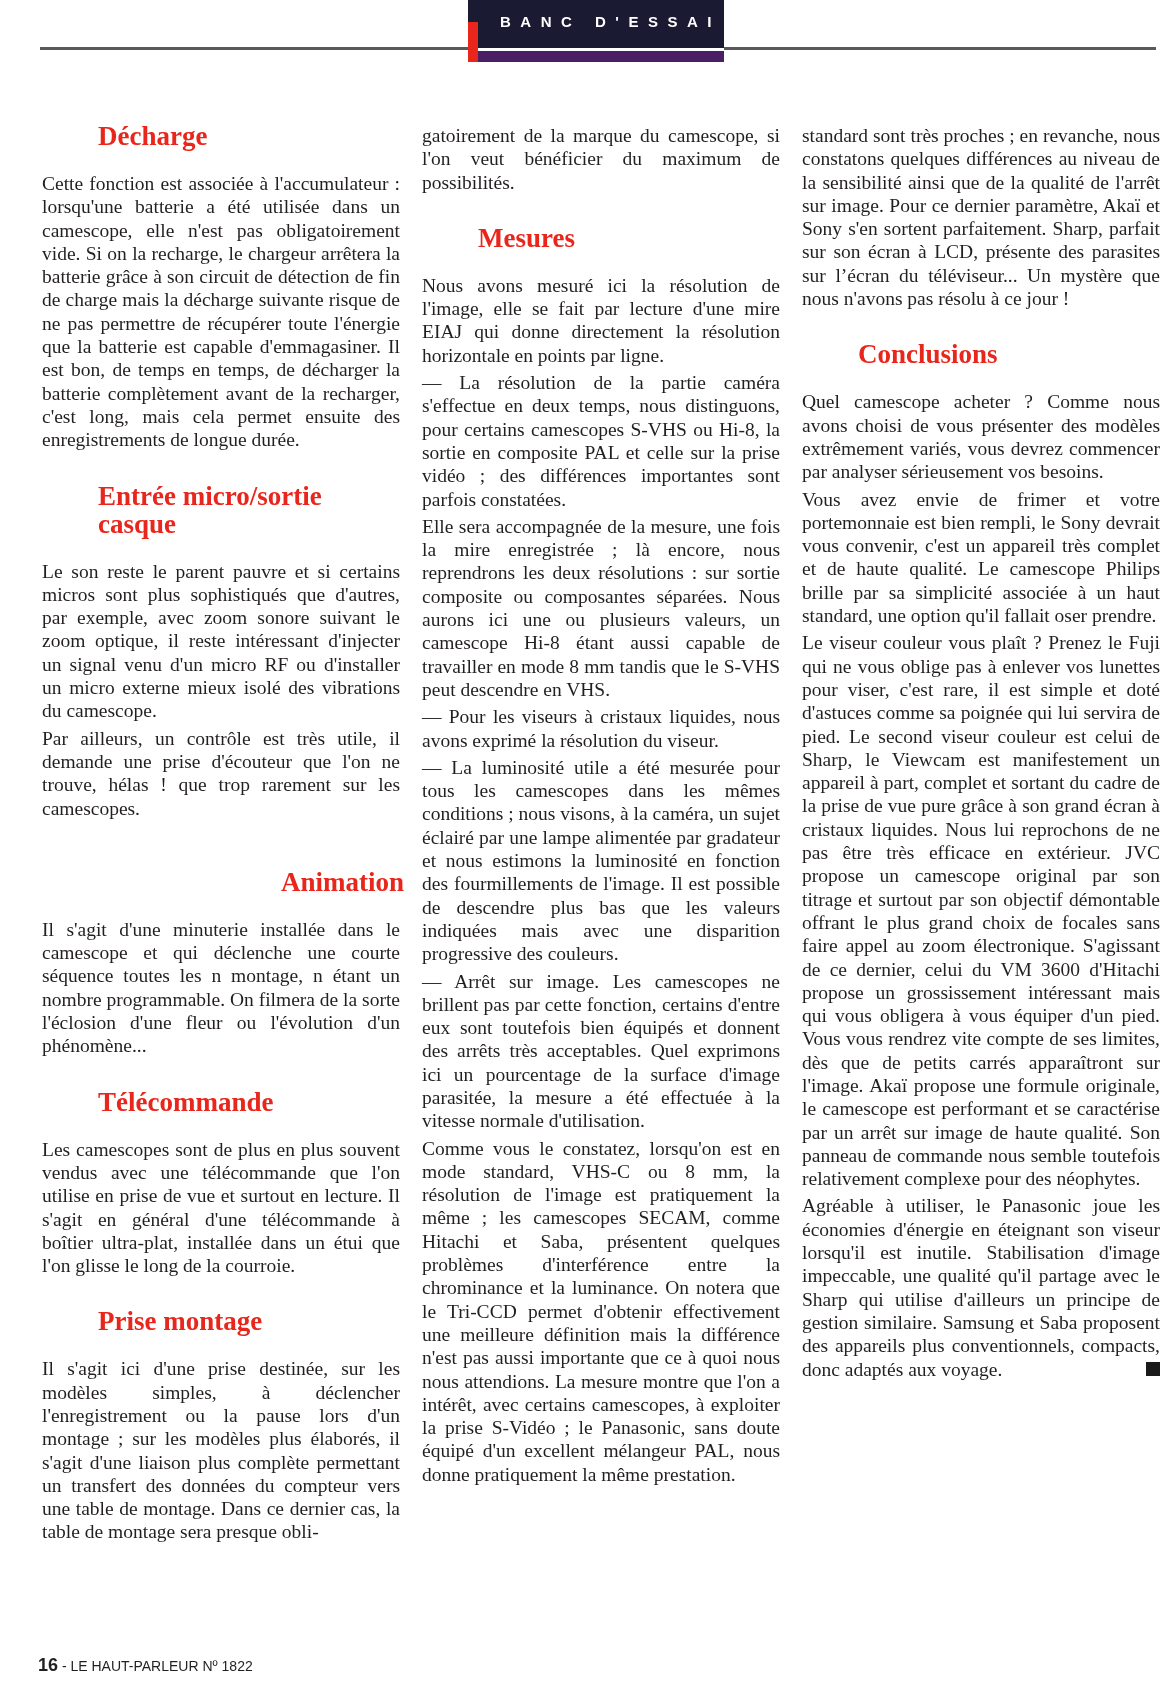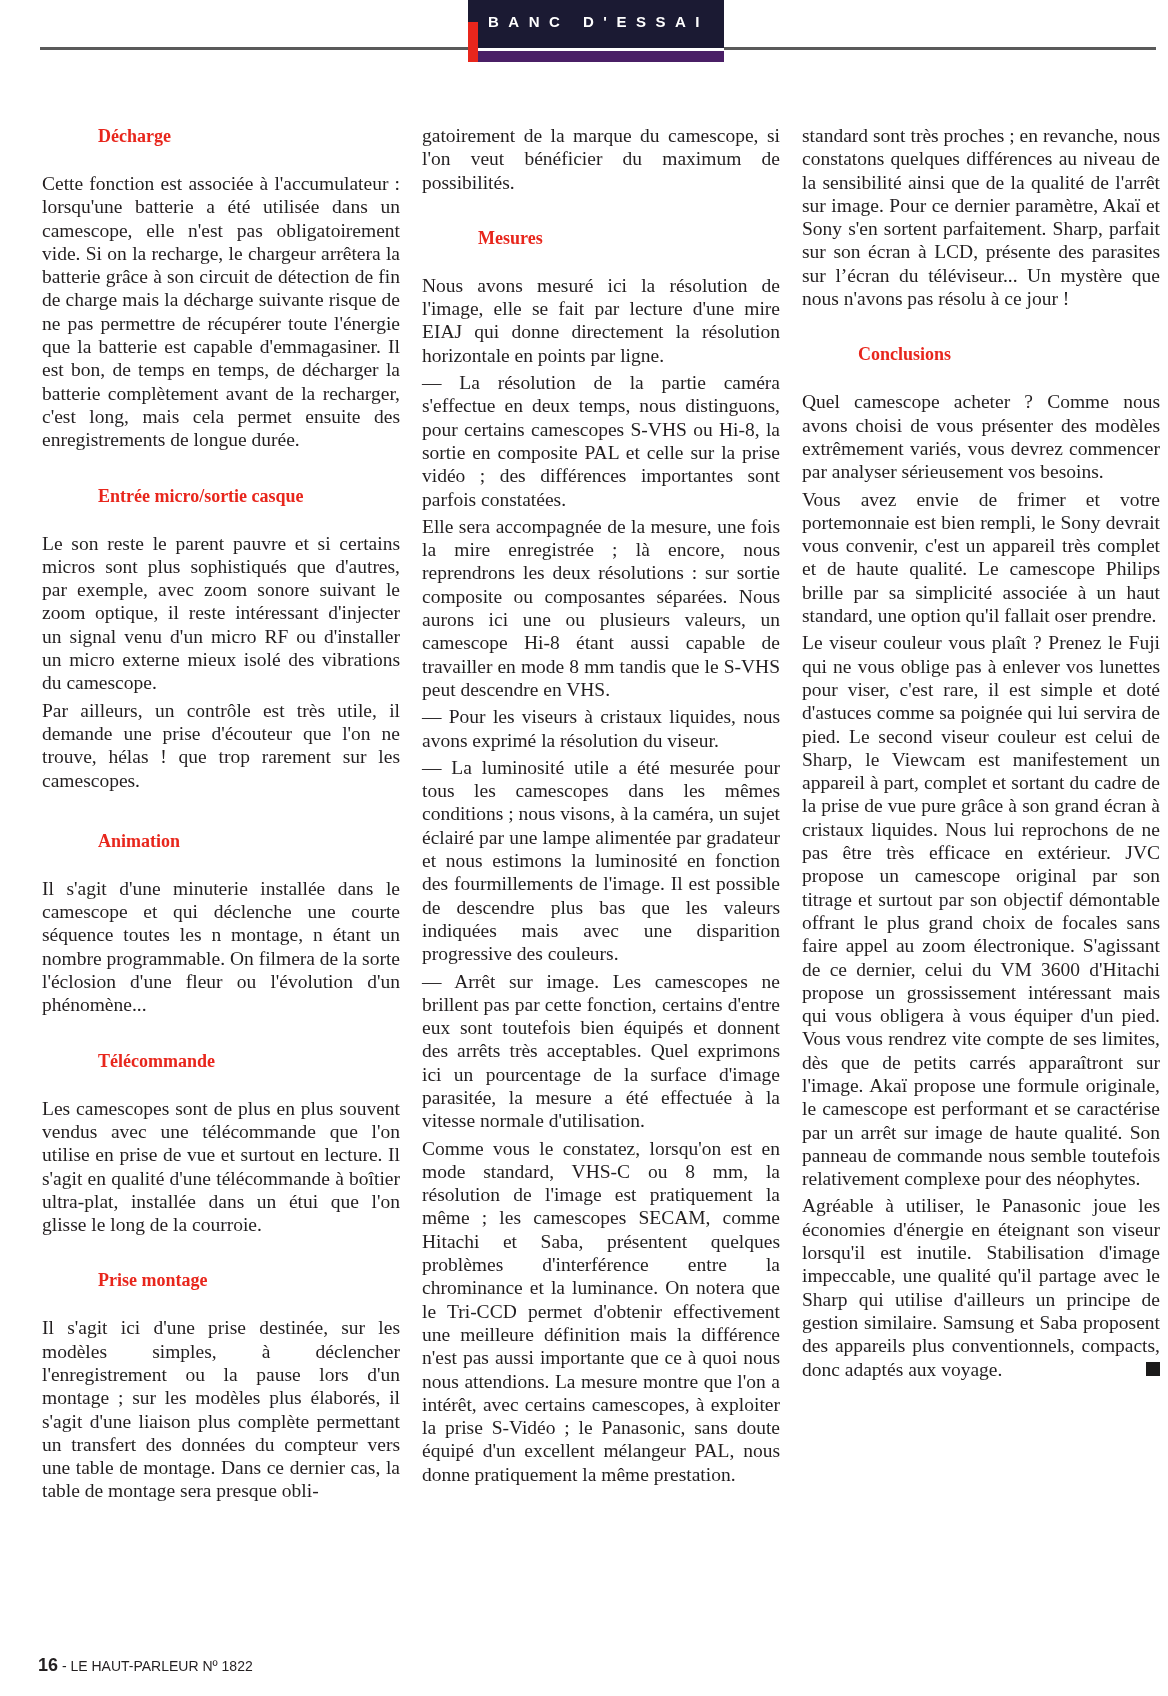--- a/index.html
+++ b/index.html
@@ -22,36 +22,36 @@
   }
   .banner .purple {
     position: absolute; left: 8px; top: 51px; width: 248px; height: 11px;
     background: #4a1f66;
   }
   .banner .redbar {
     position: absolute; left: 0; top: 22px; width: 10px; height: 40px;
     background: #e8261c;
   }
   .banner .label {
-    position: absolute; left: 20px; top: 13px;
+    position: absolute; left: 32px; top: 13px;
     font-family: "Liberation Sans", "DejaVu Sans", sans-serif;
     font-weight: bold; font-size: 15px; letter-spacing: 9.5px; color: #ffffff;
   }
   .col {
     position: absolute; top: 122px; width: 366px;
     font-size: 19.5px; line-height: 23.3px; text-align: justify;
     hyphens: manual;
   }
   .col1 { left: 38px; }
   .col2 { left: 418px; top: 120px; }
   .col3 { left: 798px; top: 120px; }
   .col p { margin: 4px; }
   .col h2 {
     font-family: "Liberation Serif", "DejaVu Serif", serif;
-    color: #e8261c; font-weight: bold; font-size: 18px; line-height: 28px;
+    color: #e8261c; font-weight: bold; font-size: 27px; line-height: 28px;
     margin: 0 0 22px 0; padding-left: 60px; text-align: left;
   }
   .gap { height: 26px; }
   .endmark {
     display: inline-block; width: 14px; height: 14px; background: #1b1a1a;
     float: right; margin-top: 4px;
   }
   .footer {
     position: absolute; left: 38px; top: 1655px;
     font-family: "Liberation Sans", "DejaVu Sans", sans-serif;
@@ -72,25 +72,25 @@
 </div>
 
 <div class="col col1">
   <h2>Décharge</h2>
   <p>Cette fonction est associée à l'accumulateur : lorsqu'une batterie a été utilisée dans un camescope, elle n'est pas obligatoirement vide. Si on la recharge, le chargeur arrêtera la batterie grâce à son circuit de détection de fin de charge mais la décharge suivante risque de ne pas permettre de récupérer toute l'énergie que la batterie est capable d'emmagasiner. Il est bon, de temps en temps, de décharger la batterie complètement avant de la recharger, c'est long, mais cela permet ensuite des enregistrements de longue durée.</p>
   <div class="gap"></div>
   <h2 style="width:240px;">Entrée micro/sortie casque</h2>
   <p>Le son reste le parent pauvre et si certains micros sont plus sophistiqués que d'autres, par exemple, avec zoom sonore suivant le zoom optique, il reste intéressant d'injecter un signal venu d'un micro RF ou d'installer un micro externe mieux isolé des vibrations du camescope.</p>
   <p>Par ailleurs, un contrôle est très utile, il demande une prise d'écouteur que l'on ne trouve, hélas ! que trop rarement sur les camescopes.</p>
   <div class="gap"></div>
-  <h2 style="margin-top:5px;">Animation</h2>
+  <h2 style="margin-top:18px;text-align:right;">Animation</h2>
   <p>Il s'agit d'une minuterie installée dans le camescope et qui déclenche une courte séquence toutes les n montage, n étant un nombre programmable. On filmera de la sorte l'éclosion d'une fleur ou l'évolution d'un phénomène...</p>
   <div class="gap"></div>
   <h2>Télécommande</h2>
-  <p>Les camescopes sont de plus en plus souvent vendus avec une télécommande que l'on utilise en prise de vue et surtout en lecture. Il s'agit en qualité d'une télécommande à boîtier ultra-plat, installée dans un étui que l'on glisse le long de la courroie.</p>
+  <p>Les camescopes sont de plus en plus souvent vendus avec une télécommande que l'on utilise en prise de vue et surtout en lecture. Il s'agit en général d'une télécommande à boîtier ultra-plat, installée dans un étui que l'on glisse le long de la courroie.</p>
   <div class="gap"></div>
   <h2>Prise montage</h2>
   <p>Il s'agit ici d'une prise destinée, sur les modèles simples, à déclencher l'enregistrement ou la pause lors d'un montage ; sur les modèles plus élaborés, il s'agit d'une liaison plus complète permettant un transfert des données du compteur vers une table de montage. Dans ce dernier cas, la table de montage sera presque obli-</p>
 </div>
 
 <div class="col col2">
   <p>gatoirement de la marque du camescope, si l'on veut bénéficier du maximum de possibilités.</p>
   <div class="gap"></div>
   <h2>Mesures</h2>
   <p>Nous avons mesuré ici la résolution de l'image, elle se fait par lecture d'une mire EIAJ qui donne directement la résolution horizontale en points par ligne.</p>

